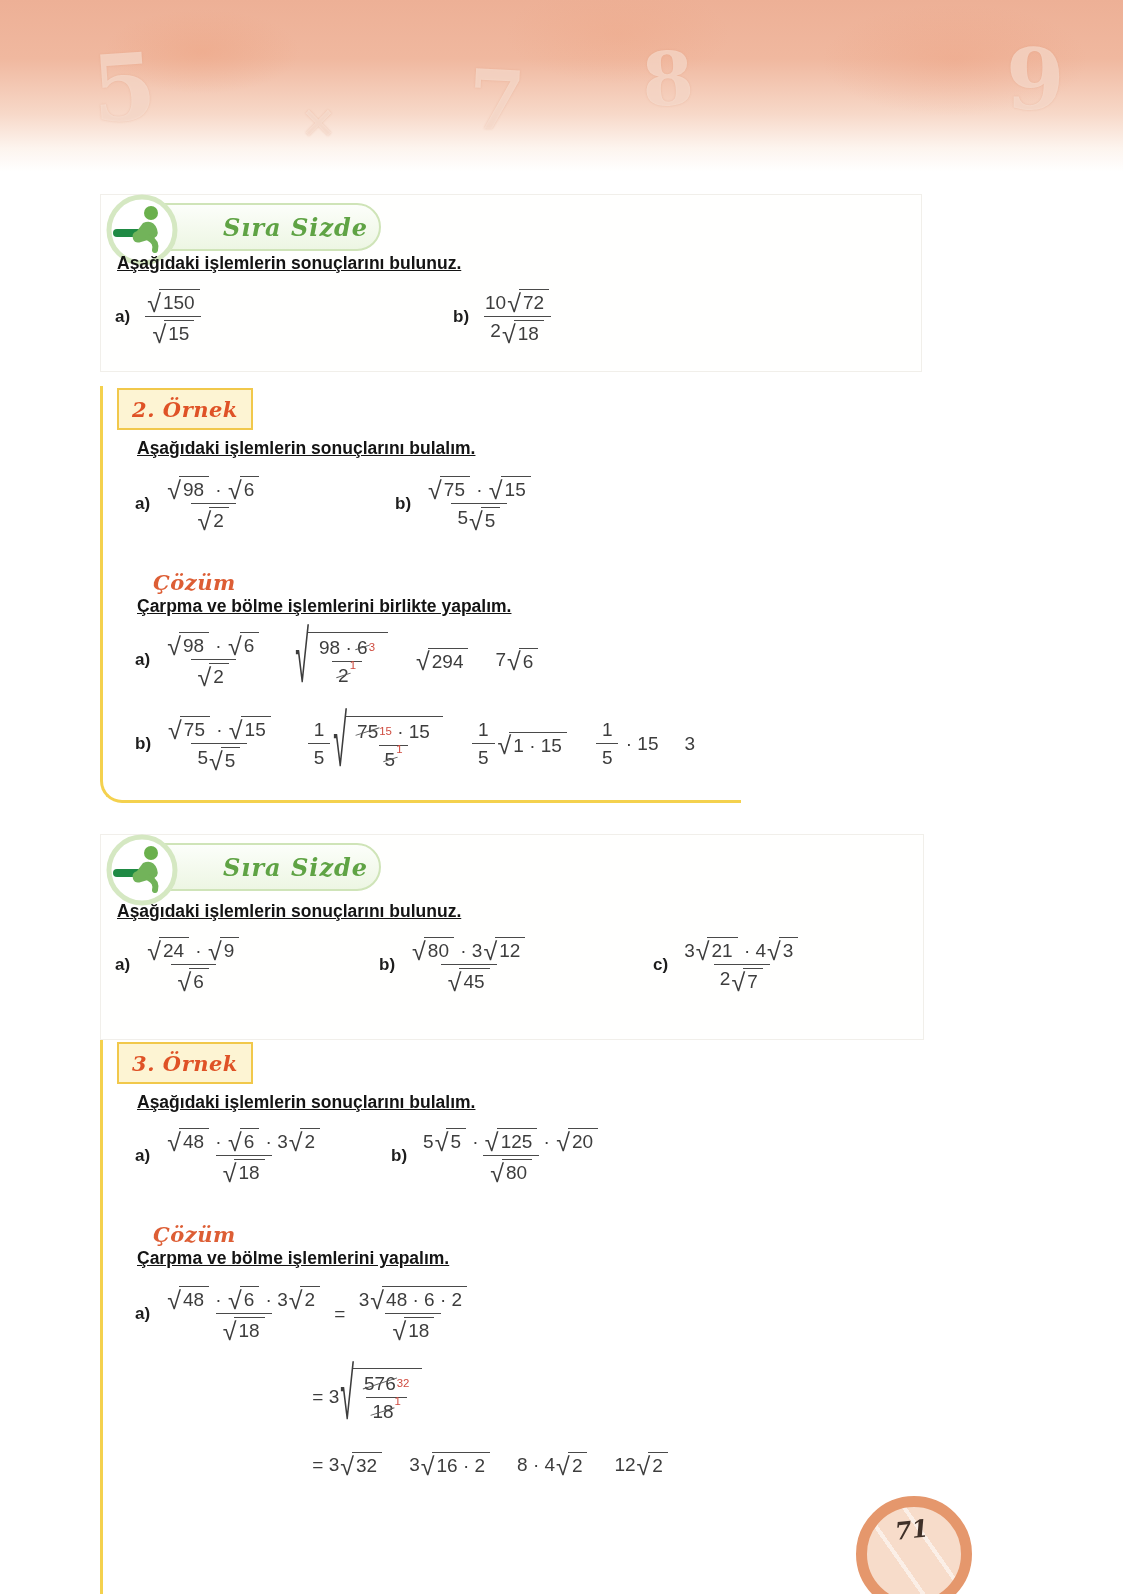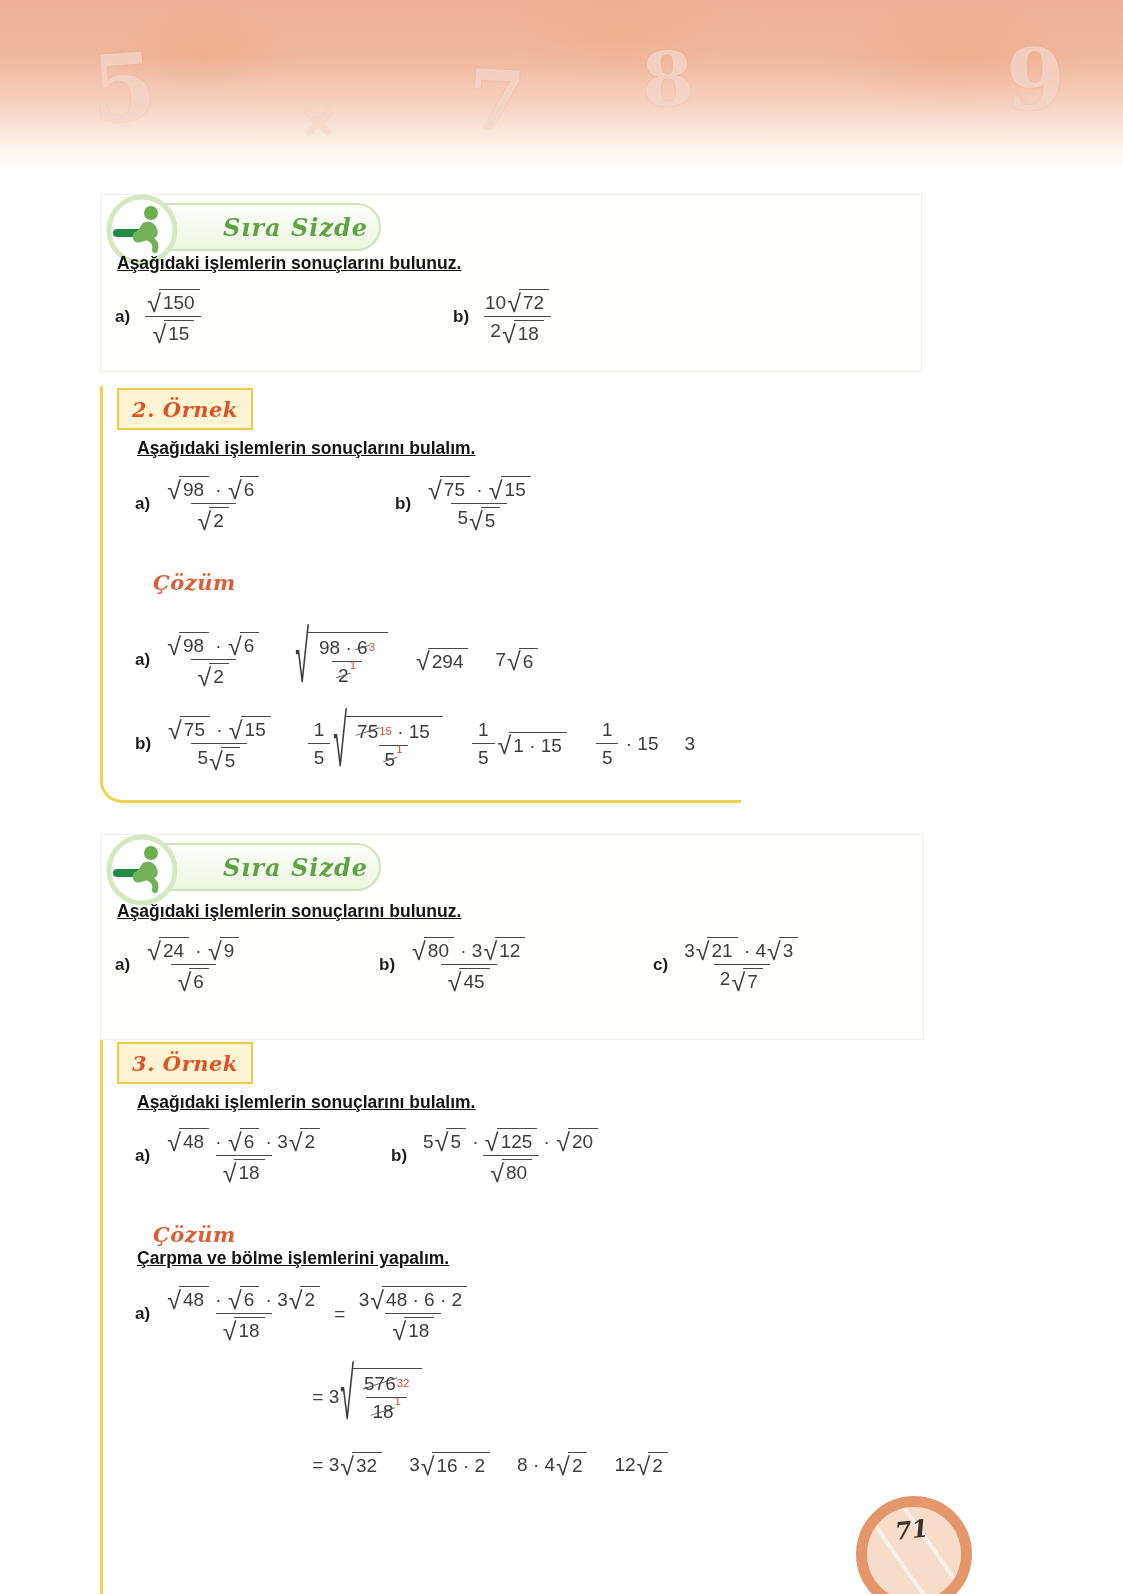--- a/index.html
+++ b/index.html
@@ -217,20 +217,21 @@
                 <span class="surd">√</span>
                 <span class="mrad">
                   <span class="mx">5</span>
                 </span>
               </span>
             </span>
           </span>
         </span>
     </div>
     <p class="cozum" style="left:34px;top:168px;">Çözüm</p>
+    <p class="prompt" style="left:34px;top:210px;">Çarpma ve bölme işlemlerini birlikte yapalım.</p>
     <div class="mitem" style="left:32px;top:244px;">
       <span class="mlabel">a)</span>
       <span class="mitem" style="position:static;">
           <span class="mfrac">
             <span class="fnum">
               <span class="msqrt">
                 <span class="surd">√</span>
                 <span class="mrad">
                   <span class="mx">98</span>
                 </span>

